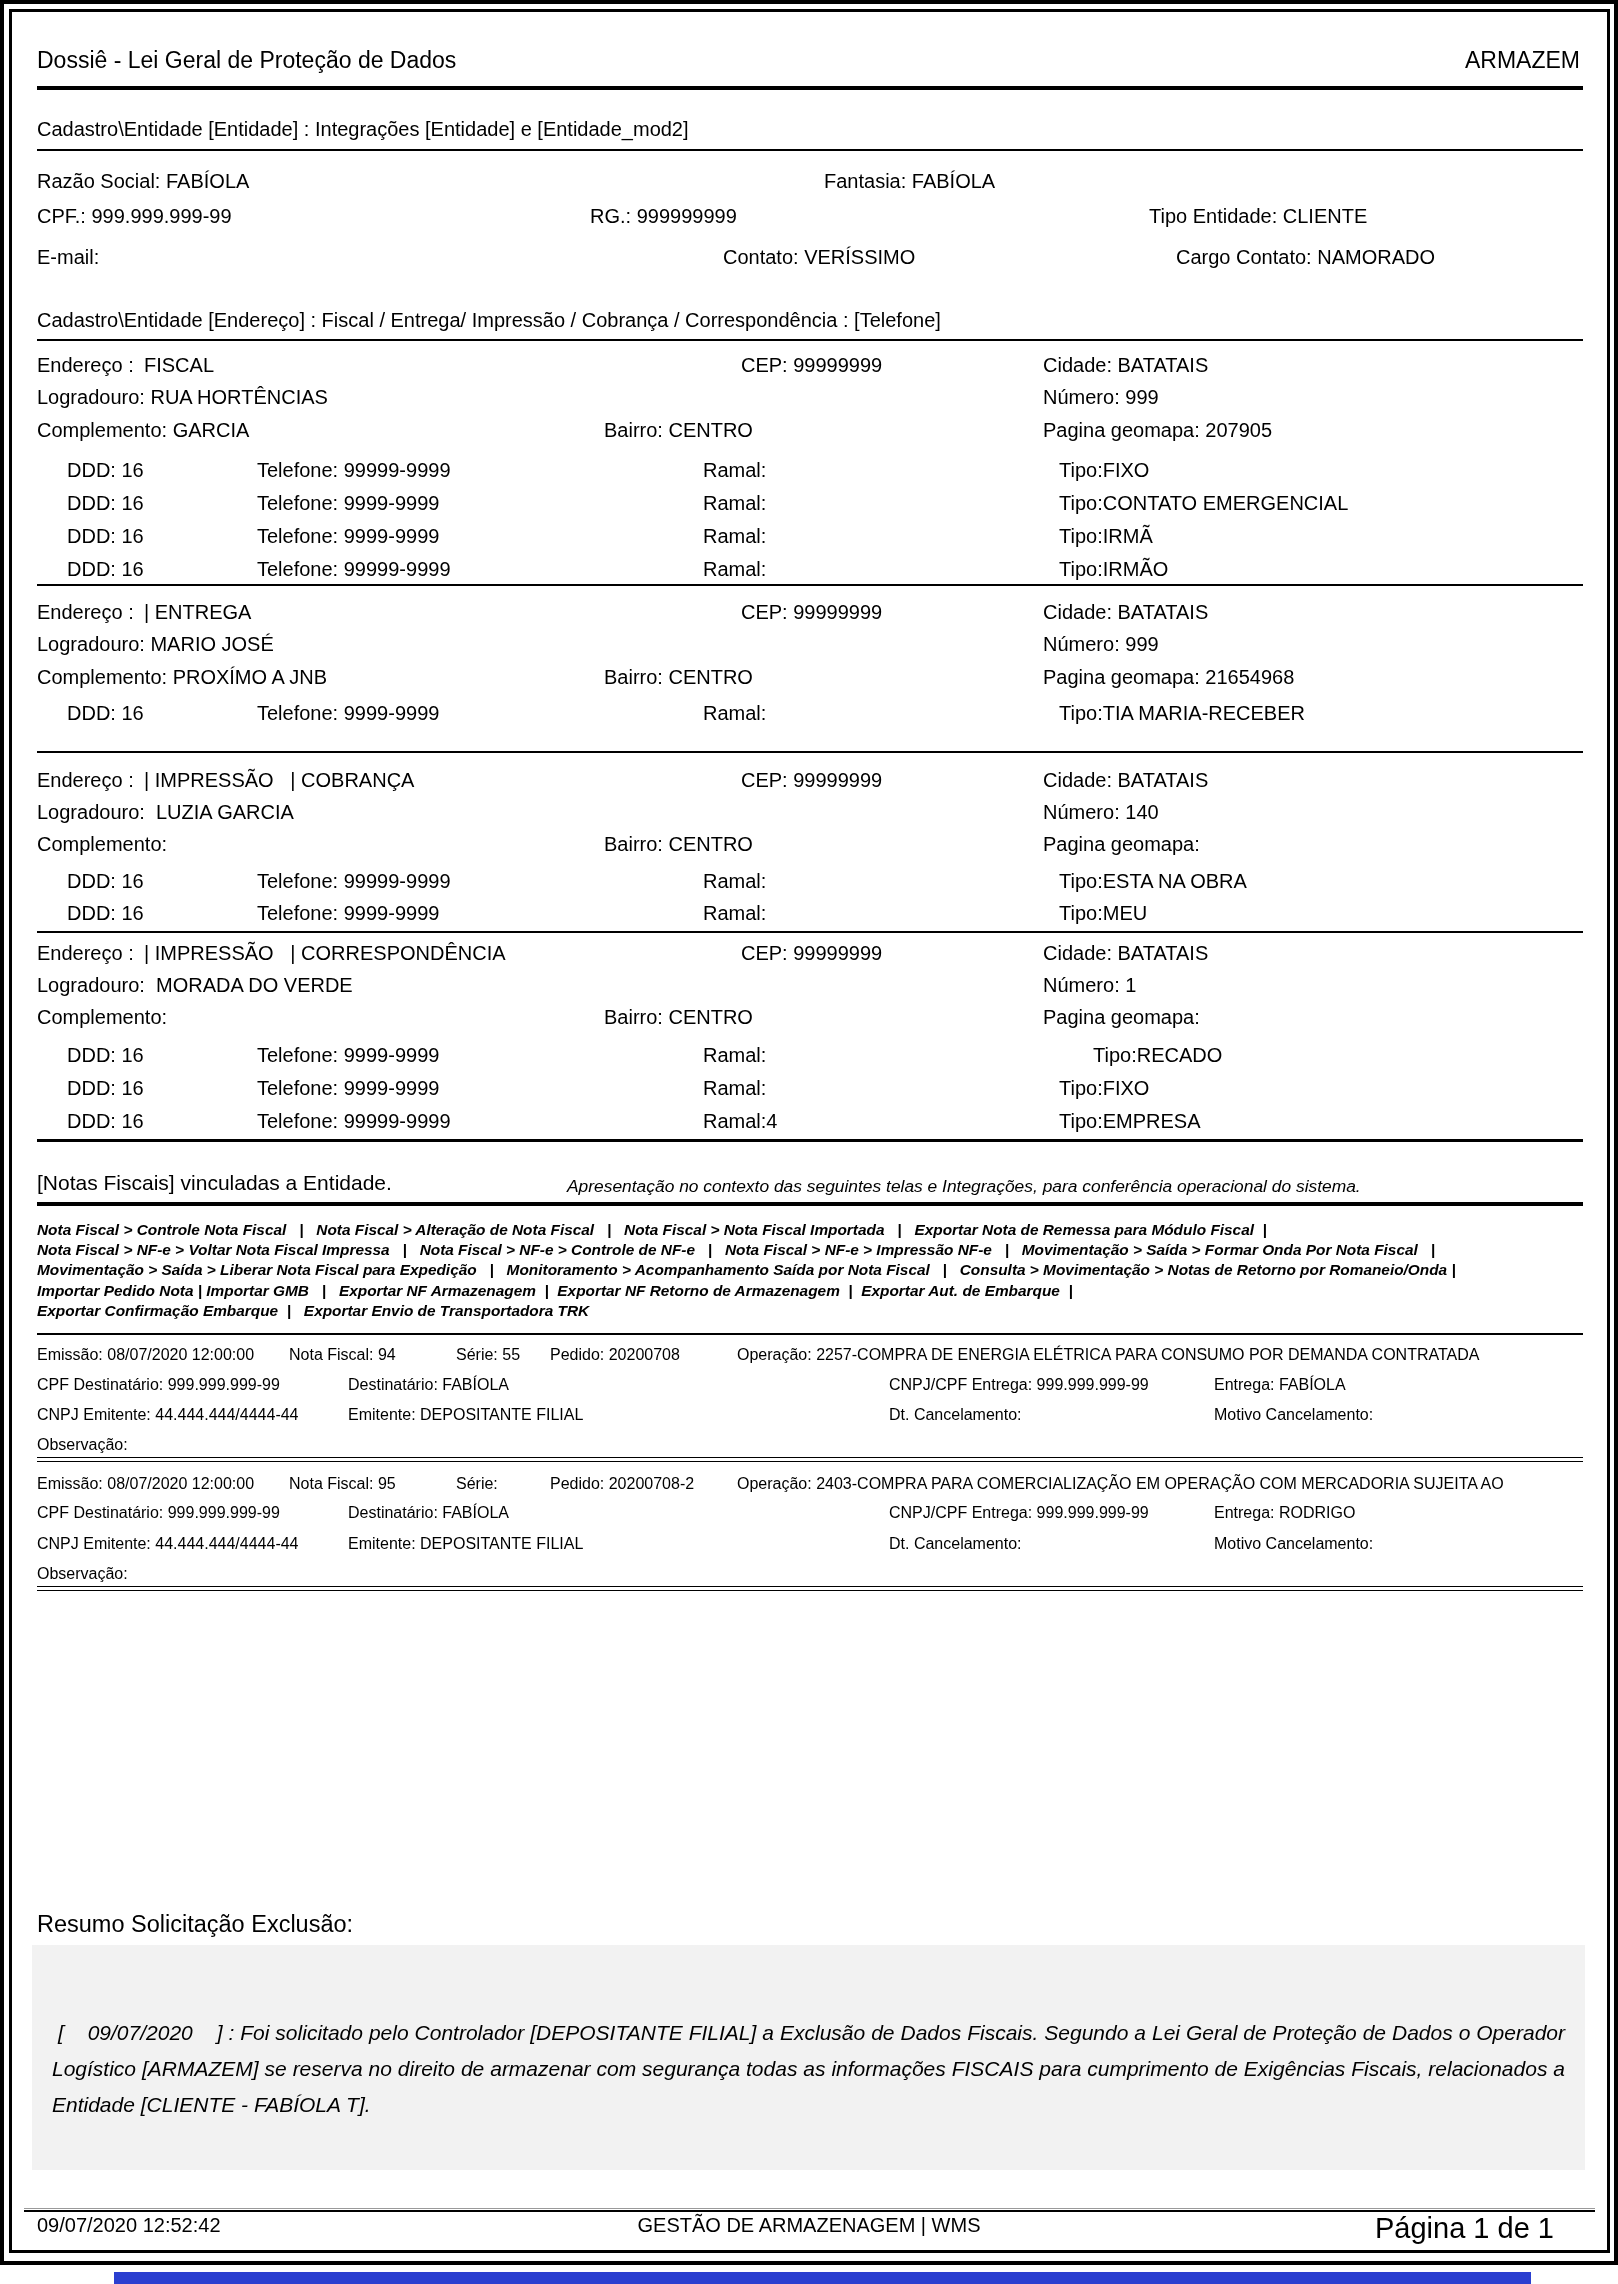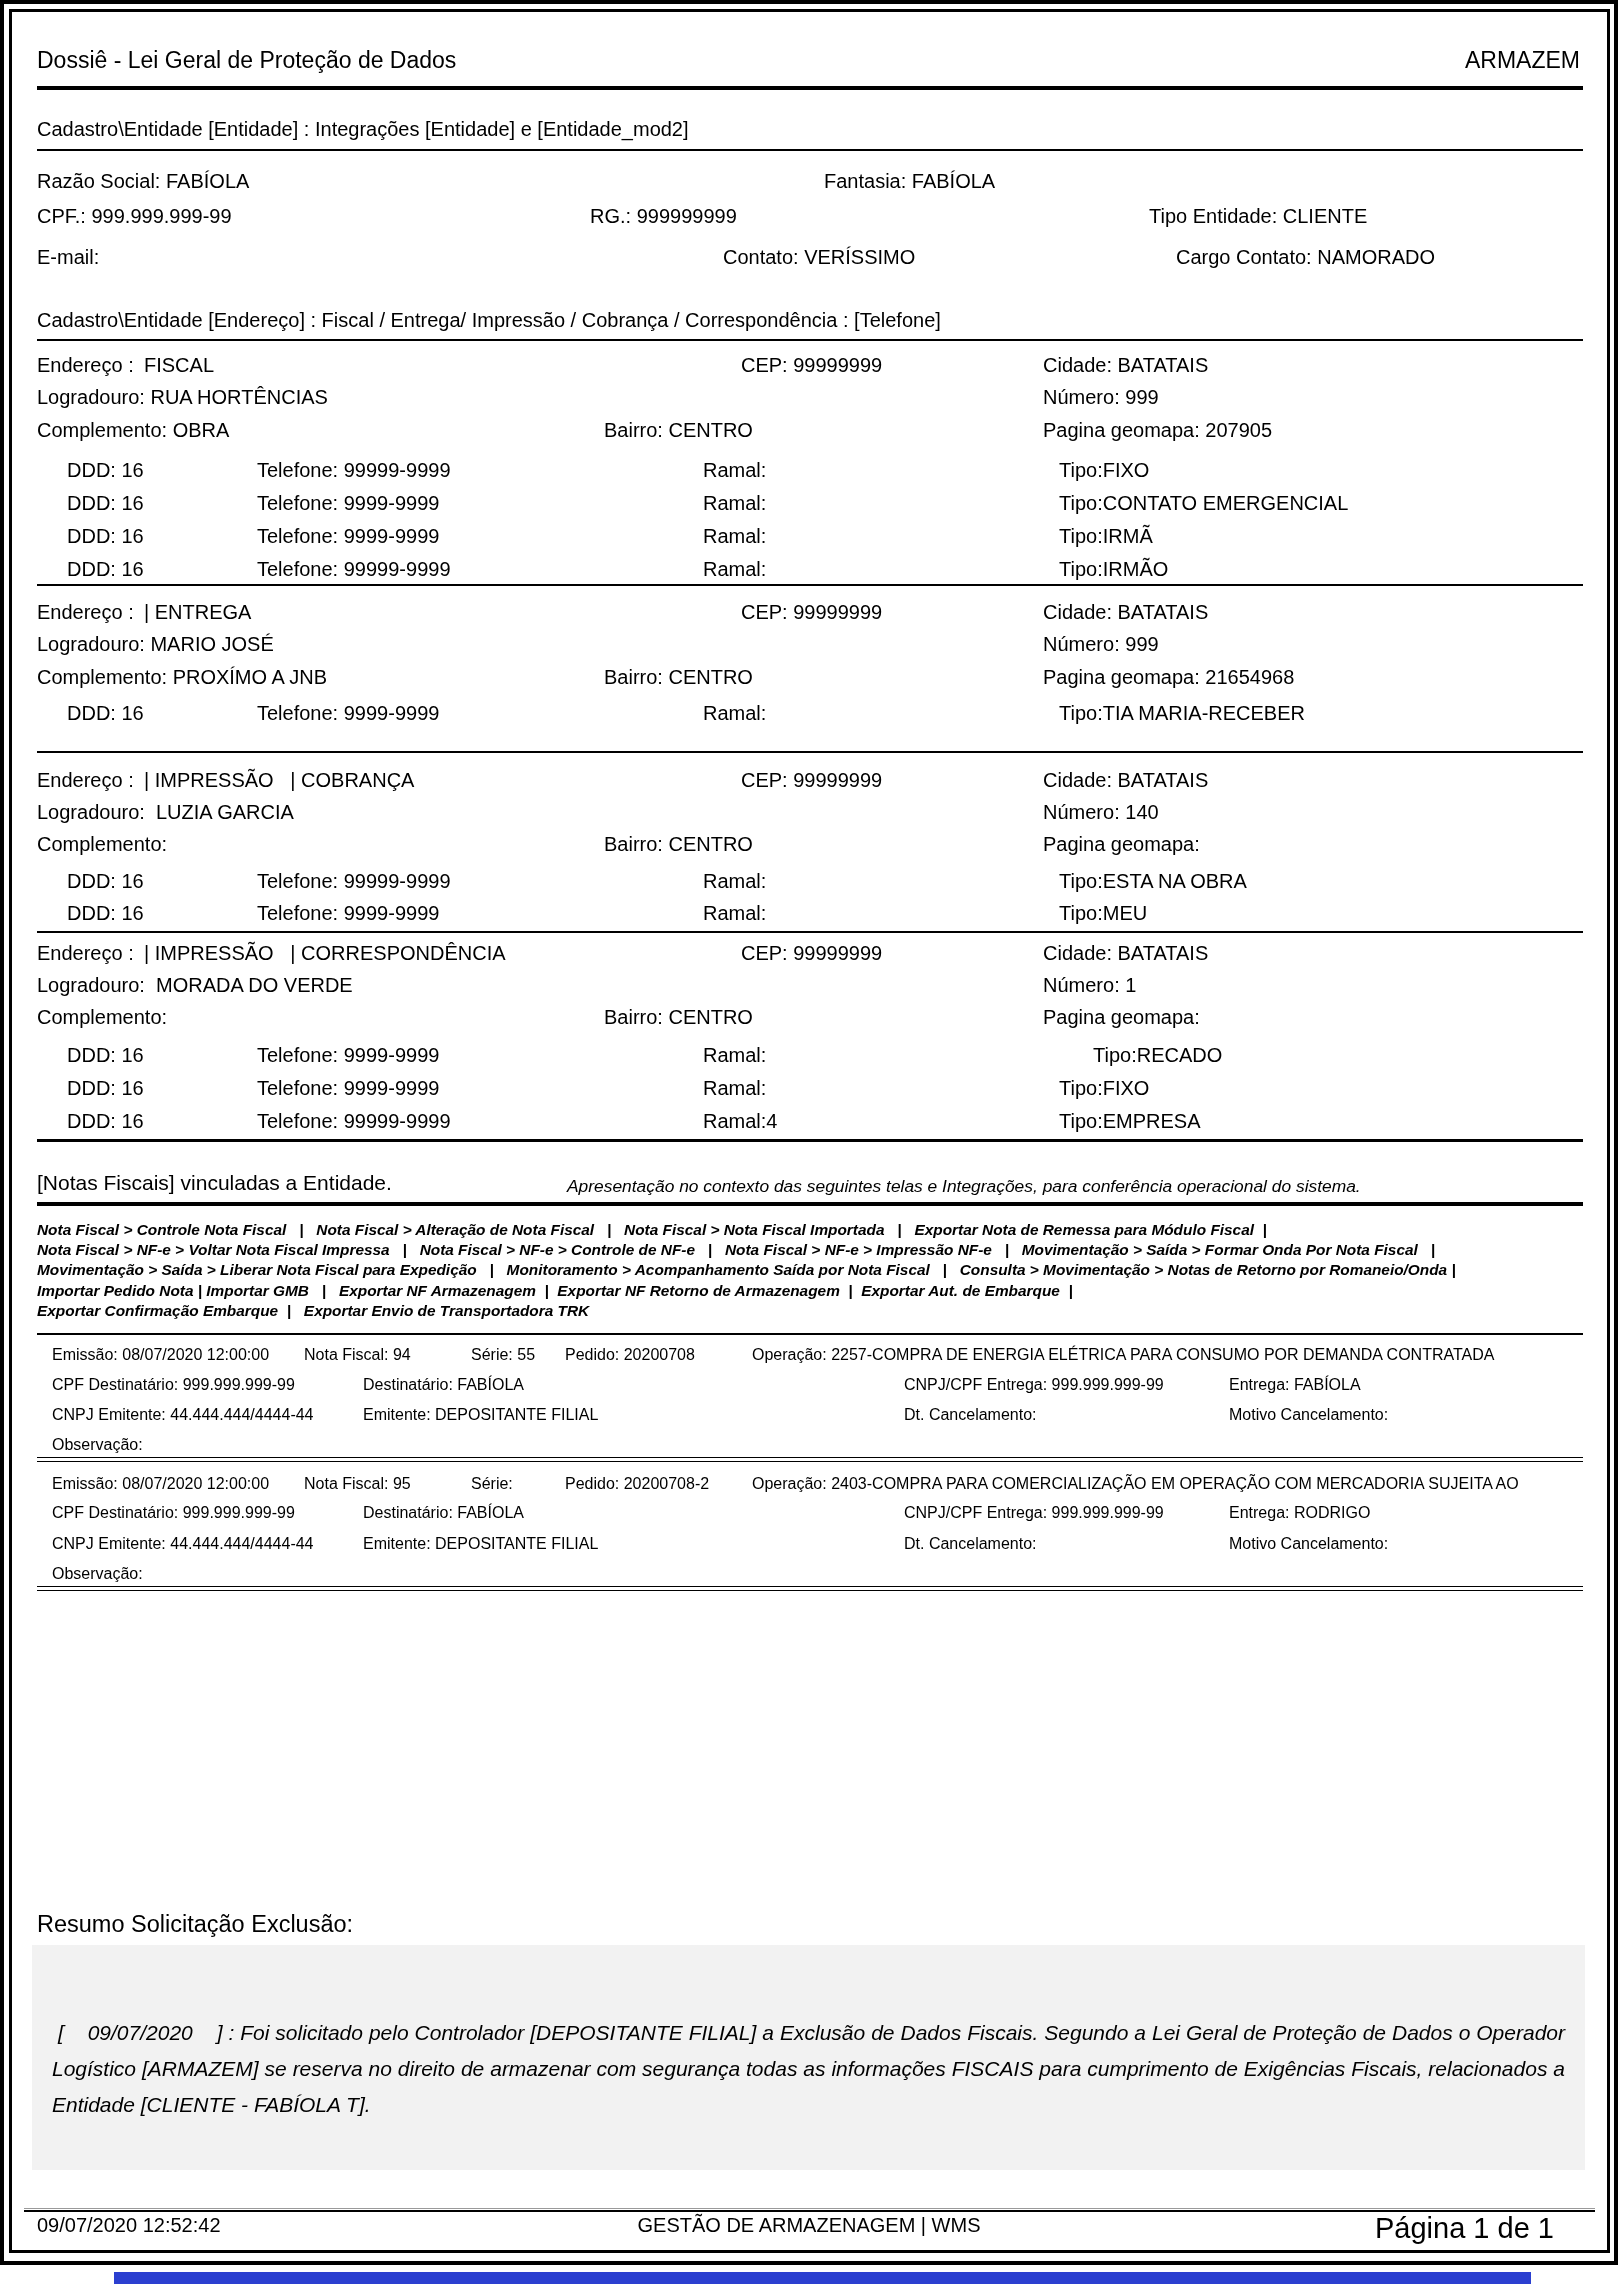--- a/index.html
+++ b/index.html
@@ -1,19 +1,19 @@
 <!DOCTYPE html>
 <html style="font-size:10.7px"><head>
 <meta charset="utf-8">
 <style>
   html,body{margin:0;padding:0;background:#ffffff;}
   body{position:relative;width:1618px;height:2284px;overflow:hidden;
        font-family:"Liberation Sans",sans-serif;color:#000;}
   .abs{position:absolute;white-space:pre;line-height:1.15;}
-  .f24{font-size:16px;margin-left:15px;}
+  .f24{font-size:16px;}
   .f26{font-size:17.4px;}
   .f30{font-size:20px;}
   .f31{font-size:21px;}
   .f34{font-size:23px;}
   .f35{font-size:23.5px;}
   .b{font-weight:normal;}
   .i{font-style:italic;}
   .rule{position:absolute;left:37px;right:35px;height:0;border-top:2px solid #000;}
   .rule-thick{border-top-width:4px;}
   .rule-double{position:absolute;left:37px;right:35px;height:2.7px;border-top:1.3px solid #000;border-bottom:1.3px solid #000;}
@@ -52,21 +52,21 @@
 
 <div class="abs f30 b" style="left:37px;top:309px">Cadastro\Entidade [Endereço] : Fiscal / Entrega/ Impressão / Cobrança / Correspondência : [Telefone]</div>
 <div class="rule" style="top:339px"></div>
 
 <div class="abs f30" style="left:37px;top:354px">Endereço :</div>
 <div class="abs f30" style="left:144px;top:354px">FISCAL</div>
 <div class="abs f30" style="left:741px;top:354px"><span>CEP:</span> <span>99999999</span></div>
 <div class="abs f30" style="left:1043px;top:354px"><span>Cidade:</span> <span>BATATAIS</span></div>
 <div class="abs f30" style="left:37px;top:386px"><span>Logradouro:</span> <span>RUA HORTÊNCIAS</span></div>
 <div class="abs f30" style="left:1043px;top:386px"><span>Número:</span> <span>999</span></div>
-<div class="abs f30" style="left:37px;top:419px"><span>Complemento:</span> <span>OBRA</span></div>
+<div class="abs f30" style="left:37px;top:419px"><span>Complemento:</span> <span>GARCIA</span></div>
 <div class="abs f30" style="left:604px;top:419px"><span>Bairro:</span> <span>CENTRO</span></div>
 <div class="abs f30" style="left:1043px;top:419px"><span>Pagina geomapa:</span> <span>207905</span></div>
 
 <div class="abs f30" style="left:67px;top:459px"><span>DDD:</span> <span>16</span></div>
 <div class="abs f30" style="left:257px;top:459px"><span>Telefone:</span> <span>99999-9999</span></div>
 <div class="abs f30" style="left:703px;top:459px"><span>Ramal:</span><span></span></div>
 <div class="abs f30" style="left:1059px;top:459px"><span>Tipo:</span><span>FIXO</span></div>
 
 <div class="abs f30" style="left:67px;top:492px"><span>DDD:</span> <span>16</span></div>
 <div class="abs f30" style="left:257px;top:492px"><span>Telefone:</span> <span>9999-9999</span></div>

